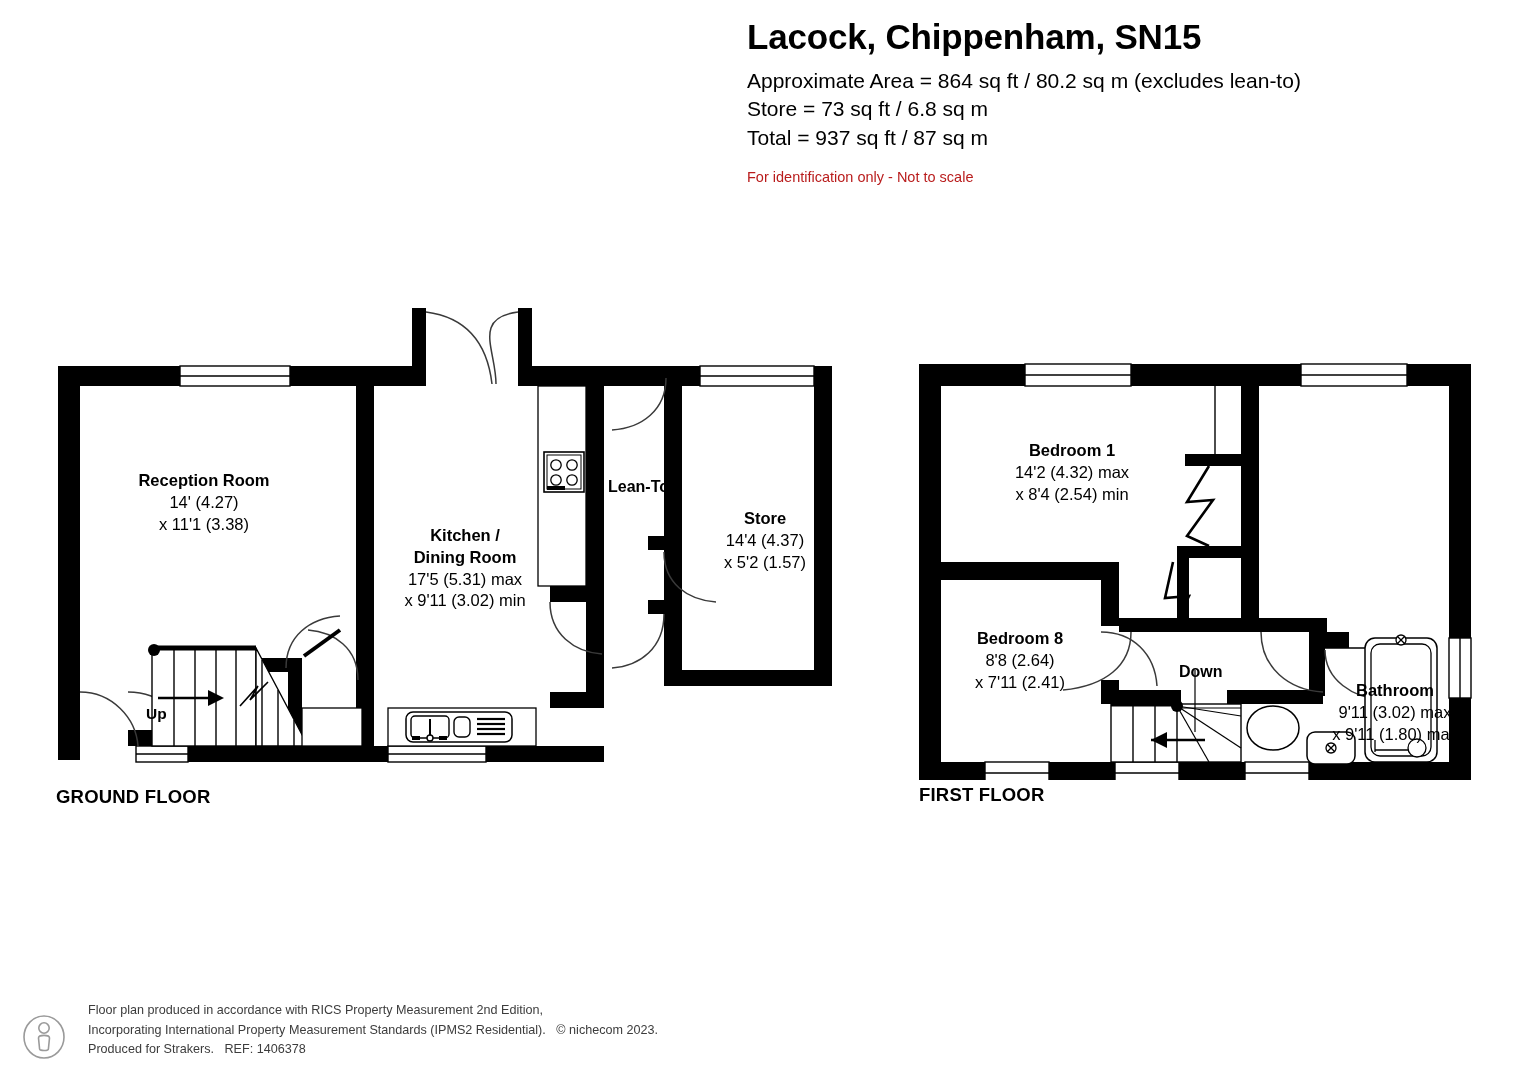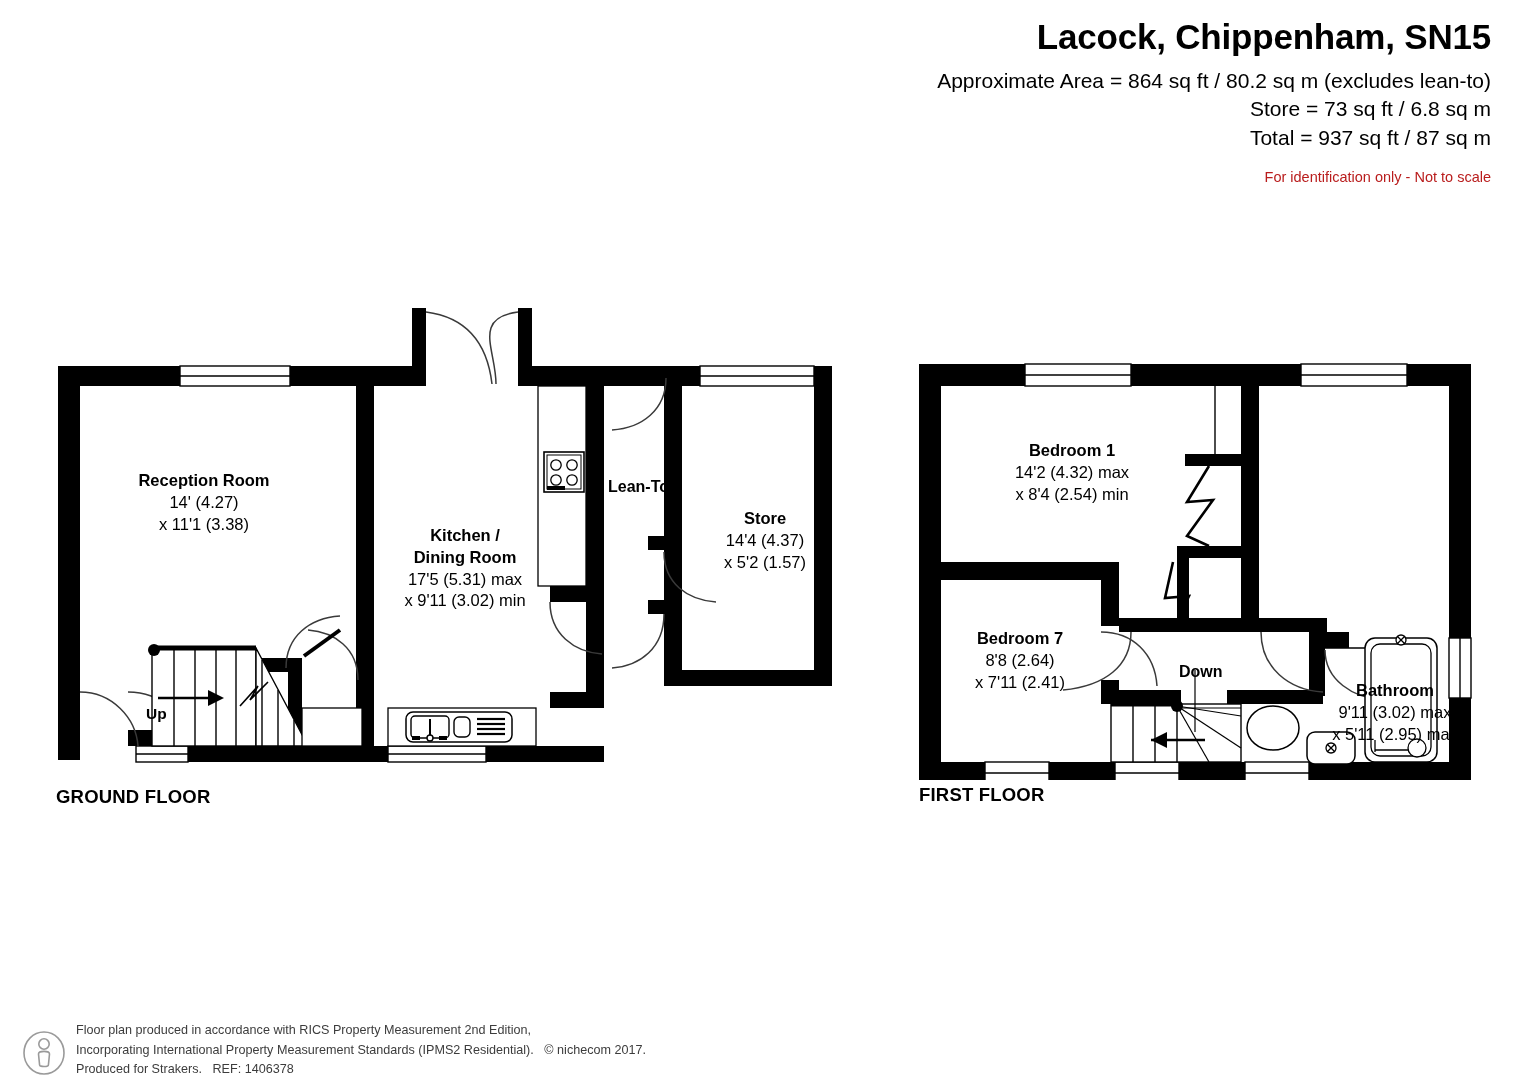--- a/index.html
+++ b/index.html
@@ -1,37 +1,37 @@
 <!DOCTYPE html>
 <html><head>
 <meta charset="utf-8">
 <style>
   html,body{margin:0;padding:0;background:#ffffff;}
   body{width:1527px;height:1080px;position:relative;font-family:"Liberation Sans",sans-serif;color:#000;}
   .page{position:absolute;inset:0;}
 
   
-  .header{position:absolute;top:0;right:36px;width:760px;text-align:right;}
+  .header{position:absolute;top:0;right:20px;width:760px;text-align:left;}
   .title{font-size:35px;font-weight:bold;letter-spacing:-0.2px;margin:18px 0 10px 0;line-height:1.1;}
   .areaLine{font-size:21px;line-height:1.38;font-weight:normal;}
   .notice{font-size:14.5px;margin-top:16px;color:#b91c1c;}
 
   
   .floorCaption{position:absolute;font-size:18.5px;font-weight:bold;letter-spacing:0.2px;}
   #gfCaption{left:56px;top:786px;}
   #ffCaption{left:919px;top:784px;text-align:right;}
 
   
   .roomLabel{position:absolute;text-align:center;line-height:1.32;}
   .roomLabel .nm{font-size:16.5px;font-weight:bold;display:block;white-space:pre-line;}
   .roomLabel .dim{font-size:16.5px;font-weight:normal;display:block;}
   .plainLabel{position:absolute;font-size:16px;font-weight:bold;}
 
   
-  .footer{position:absolute;left:22px;bottom:0;width:760px;display:flex;align-items:center;gap:10px;}
+  .footer{position:absolute;left:22px;bottom:20px;width:760px;display:flex;align-items:flex-end;gap:22px;}
   .footer .ficon{flex:0 0 auto;margin-top:4px;}
   .footerTxt{font-size:12.6px;line-height:1.56;color:#3c3c3c;}
   .footerTxt .ln{display:block;white-space:pre;}
   .brand{font-weight:normal;}
   svg{display:block;}
 </style>
 </head>
 <body>
 
 <div class="page">
@@ -358,41 +358,41 @@
   </svg>
 
   <div class="roomLabel" style="left:972px;top:440px;width:200px;">
     <span class="nm">Bedroom 1</span>
     <span class="dim">14'2 (4.32) max</span>
     <span class="dim">x 8'4 (2.54) min</span>
   </div>
 
 
   <div class="roomLabel" style="left:930px;top:628px;width:180px;">
-    <span class="nm">Bedroom 7</span>
+    <span class="nm">Bedroom 8</span>
     <span class="dim">8'8 (2.64)</span>
     <span class="dim">x 7'11 (2.41)</span>
   </div>
 
   <div class="roomLabel" style="left:1300px;top:680px;width:190px;">
     <span class="nm">Bathroom</span>
     <span class="dim">9'11 (3.02) max</span>
-    <span class="dim">x 5'11 (2.95) max</span>
+    <span class="dim">x 9'11 (1.80) max</span>
   </div>
 
   <div class="plainLabel" style="left:1179px;top:647px;margin-top:16px;">Down</div>
 
   <div class="floorCaption" id="ffCaption">FIRST FLOOR</div>
 
   <div class="footer">
     <svg class="ficon" width="44" height="46" viewBox="0 0 44 46">
       <ellipse cx="22" cy="23" rx="20" ry="21" fill="none" stroke="#9a9a9a" stroke-width="1.6"></ellipse>
       <circle cx="22" cy="14" r="5.2" fill="none" stroke="#9a9a9a" stroke-width="1.6"></circle>
       <path d="M16.5 24 C16.5 20.5 27.5 20.5 27.5 24 L26.4 35 C26.4 37 17.6 37 17.6 35 Z" fill="none" stroke="#9a9a9a" stroke-width="1.6"></path>
     </svg>
     <div class="footerTxt">
       <span class="ln">Floor plan produced in accordance with RICS Property Measurement 2nd Edition,</span>
-      <span class="ln"><span>Incorporating International Property Measurement Standards (IPMS2 Residential).</span>&nbsp;&nbsp; <span class="brand">© nichecom 2017.</span></span>
+      <span class="ln"><span>Incorporating International Property Measurement Standards (IPMS2 Residential).</span>&nbsp;&nbsp; <span class="brand">© nichecom 2023.</span></span>
       <span class="ln">Produced for Strakers.   REF: 1406378</span>
     </div>
   </div>
 
 </div>
 
 </body></html>

